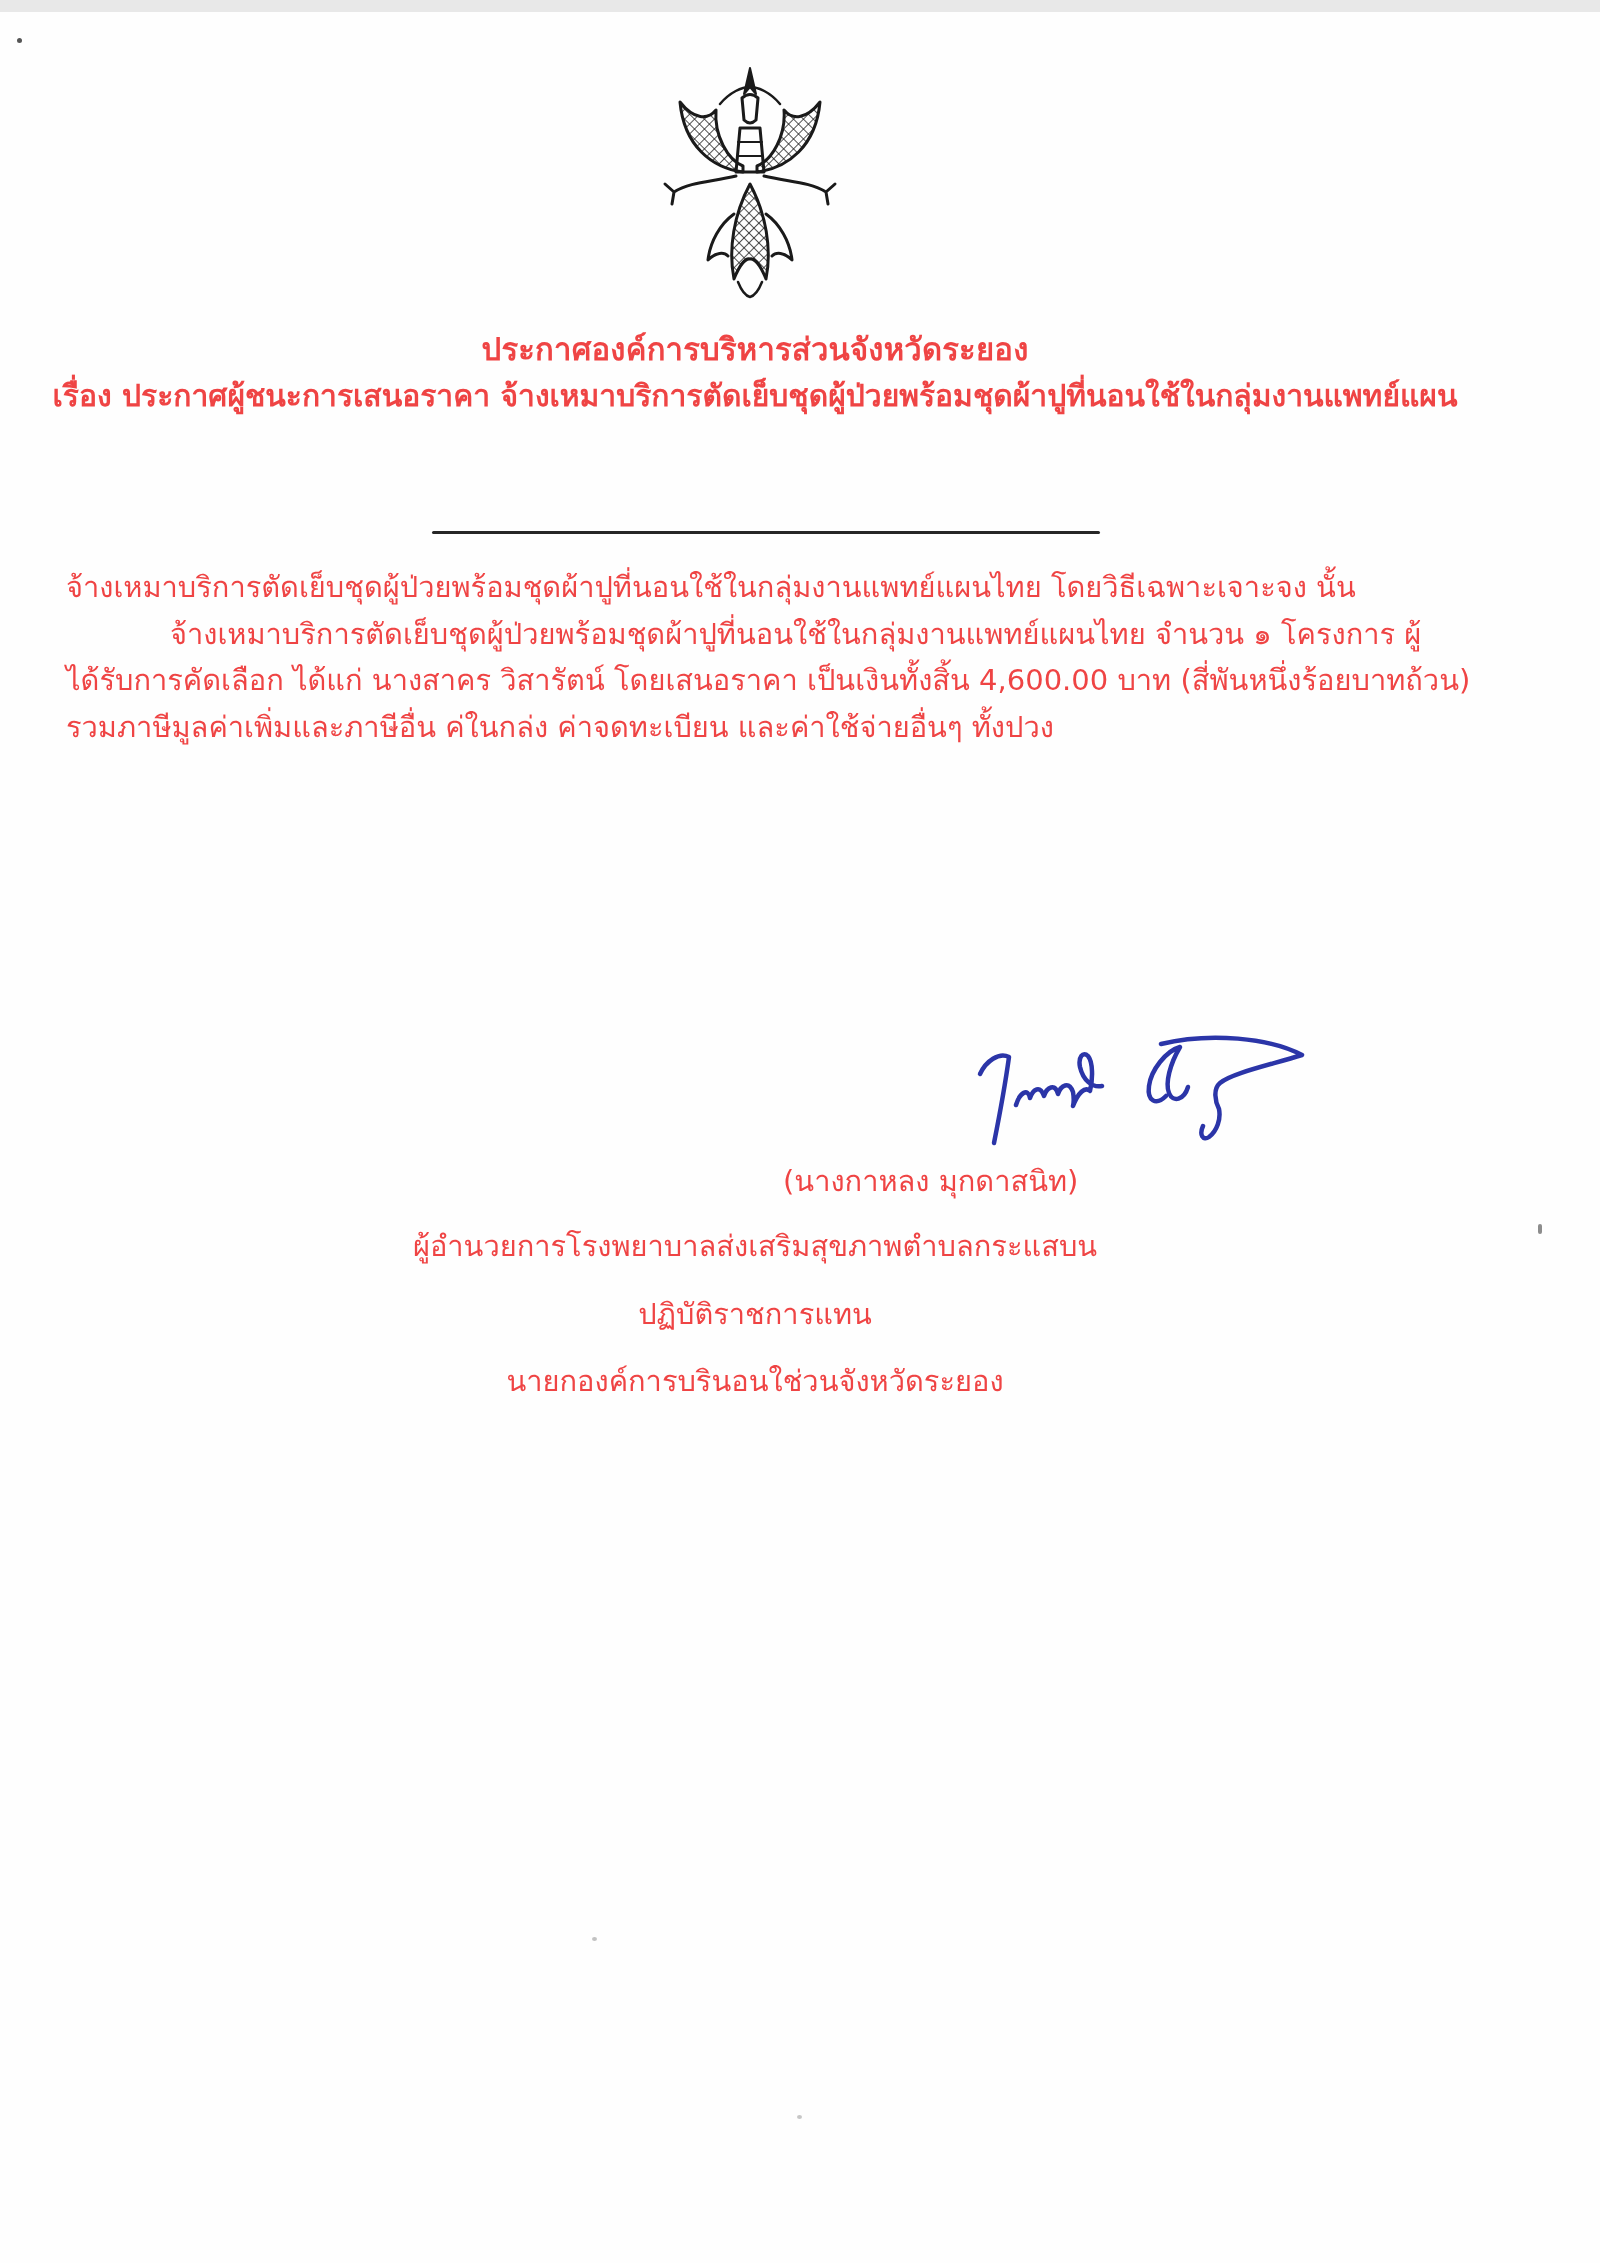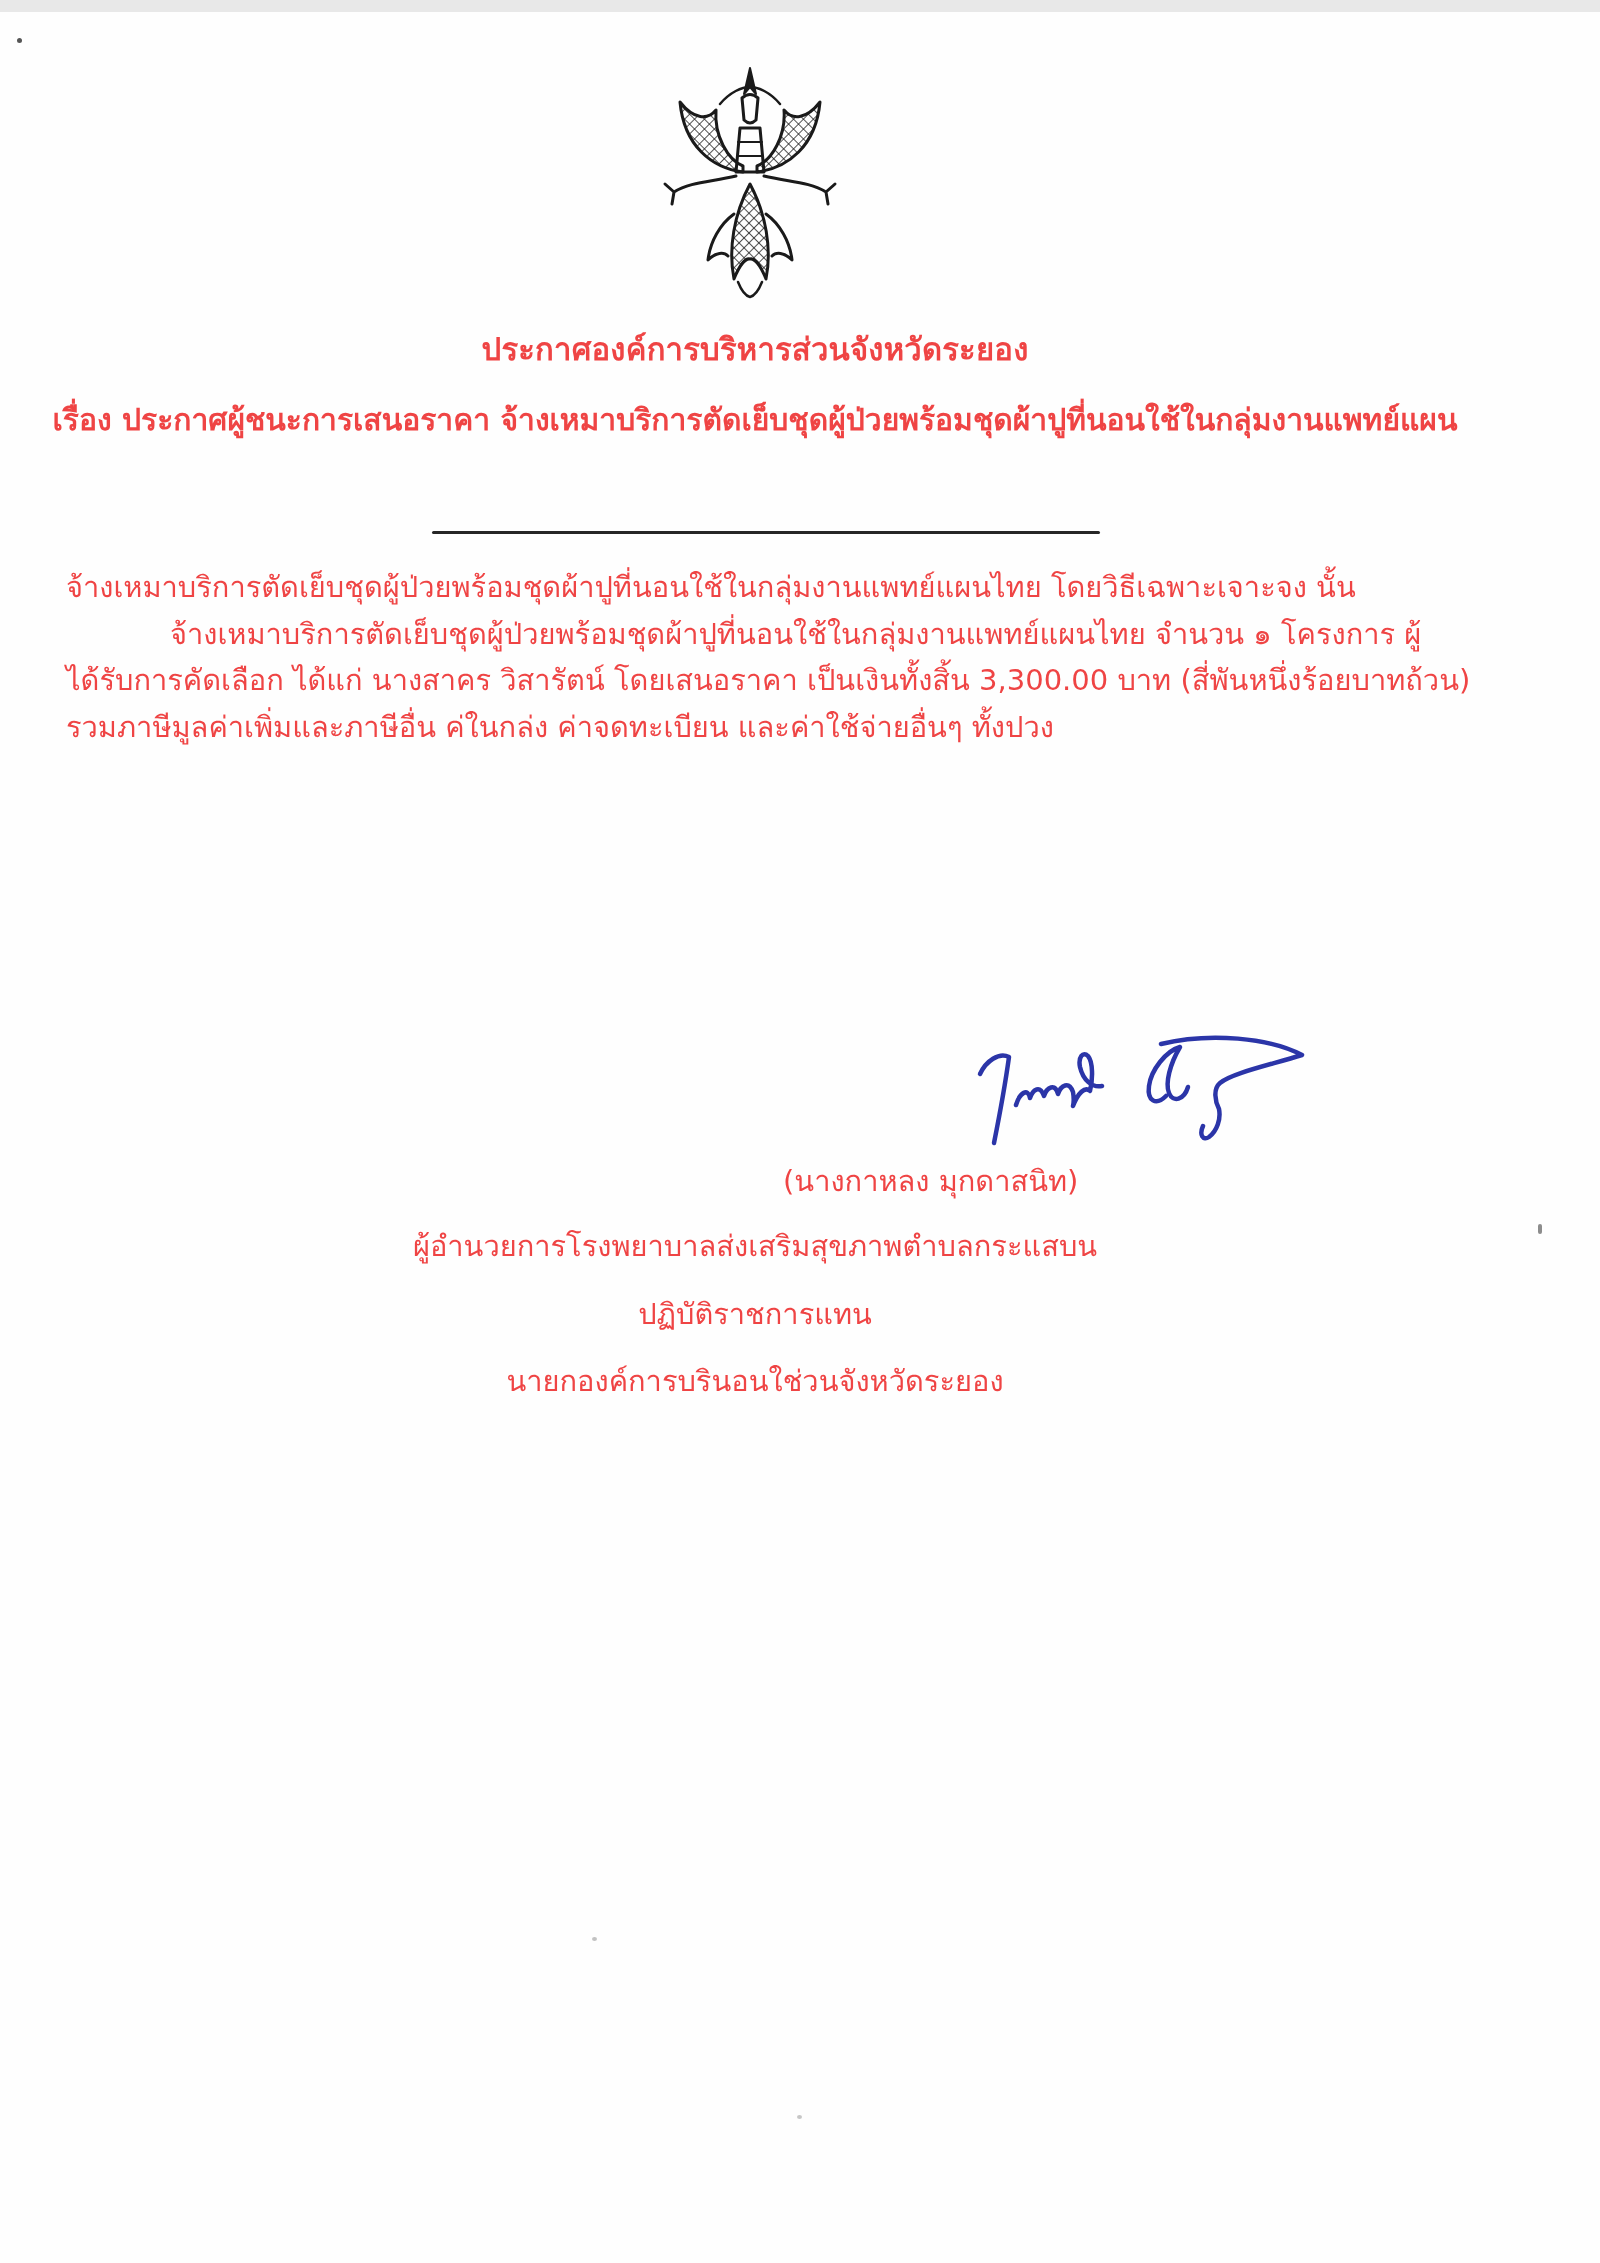--- a/index.html
+++ b/index.html
@@ -29,21 +29,21 @@
     top: 52px;
     width: 200px;
     height: 250px;
   }
   .page-title {
     top: 312px;
     font-size: 31px;
     font-weight: 700;
     letter-spacing: 0.2px;
   }
-  .subject-1 { top: 384px; font-size: 30px; font-weight: 700; }
+  .subject-1 { top: 360px; font-size: 30px; font-weight: 700; }
   .subject-2 { top: 447px; font-size: 30px; font-weight: 700; }
   .divider {
     position: absolute;
     left: 432px;
     top: 519px;
     width: 668px;
     height: 3px;
     background: #262626;
     border-radius: 2px;
   }
@@ -128,21 +128,21 @@
   </div>
 
   <div class="centered-band page-title">ประกาศองค์การบริหารส่วนจังหวัดระยอง</div>
   <div class="centered-band subject-1">เรื่อง ประกาศผู้ชนะการเสนอราคา จ้างเหมาบริการตัดเย็บชุดผู้ป่วยพร้อมชุดผ้าปูที่นอนใช้ในกลุ่มงานแพทย์แผน</div>
 
   <div class="divider"></div>
 
   <div class="body-block">
     <span class="body-line">จ้างเหมาบริการตัดเย็บชุดผู้ป่วยพร้อมชุดผ้าปูที่นอนใช้ในกลุ่มงานแพทย์แผนไทย โดยวิธีเฉพาะเจาะจง  นั้น</span>
     <span class="body-line indent">จ้างเหมาบริการตัดเย็บชุดผู้ป่วยพร้อมชุดผ้าปูที่นอนใช้ในกลุ่มงานแพทย์แผนไทย จำนวน ๑ โครงการ ผู้</span>
-    <span class="body-line">ได้รับการคัดเลือก ได้แก่ นางสาคร วิสารัตน์ โดยเสนอราคา เป็นเงินทั้งสิ้น 3,300.00 บาท (สี่พันหนึ่งร้อยบาทถ้วน)</span>
+    <span class="body-line">ได้รับการคัดเลือก ได้แก่ นางสาคร วิสารัตน์ โดยเสนอราคา เป็นเงินทั้งสิ้น 4,600.00 บาท (สี่พันหนึ่งร้อยบาทถ้วน)</span>
     <span class="body-line">รวมภาษีมูลค่าเพิ่มและภาษีอื่น ค่ในกล่ง ค่าจดทะเบียน และค่าใช้จ่ายอื่นๆ ทั้งปวง</span>
   </div>
 
 
   <div class="signature">
     <svg width="345" height="128" viewBox="0 0 345 128" aria-hidden="true">
       <g stroke="#2b35a8" stroke-width="4.5" fill="none" stroke-linecap="round" stroke-linejoin="round">
         <path d="M12,44 C18,31 31,22 41,27 C37,56 30,93 26,113"></path>
         <path d="M48,75 C52,62 60,58 62,68 C65,59 72,55 76,66 C79,57 87,53 90,64 C93,55 101,51 105,62 C106,68 106,72 105,76 C110,63 117,56 122,61 C125,49 125,32 120,26 C115,21 110,27 112,37 C115,50 124,58 134,56"></path>
         <path d="M198,66 C188,76 179,71 181,56 C183,40 198,21 212,17 C202,34 197,53 201,63 C205,73 216,70 220,57"></path>

